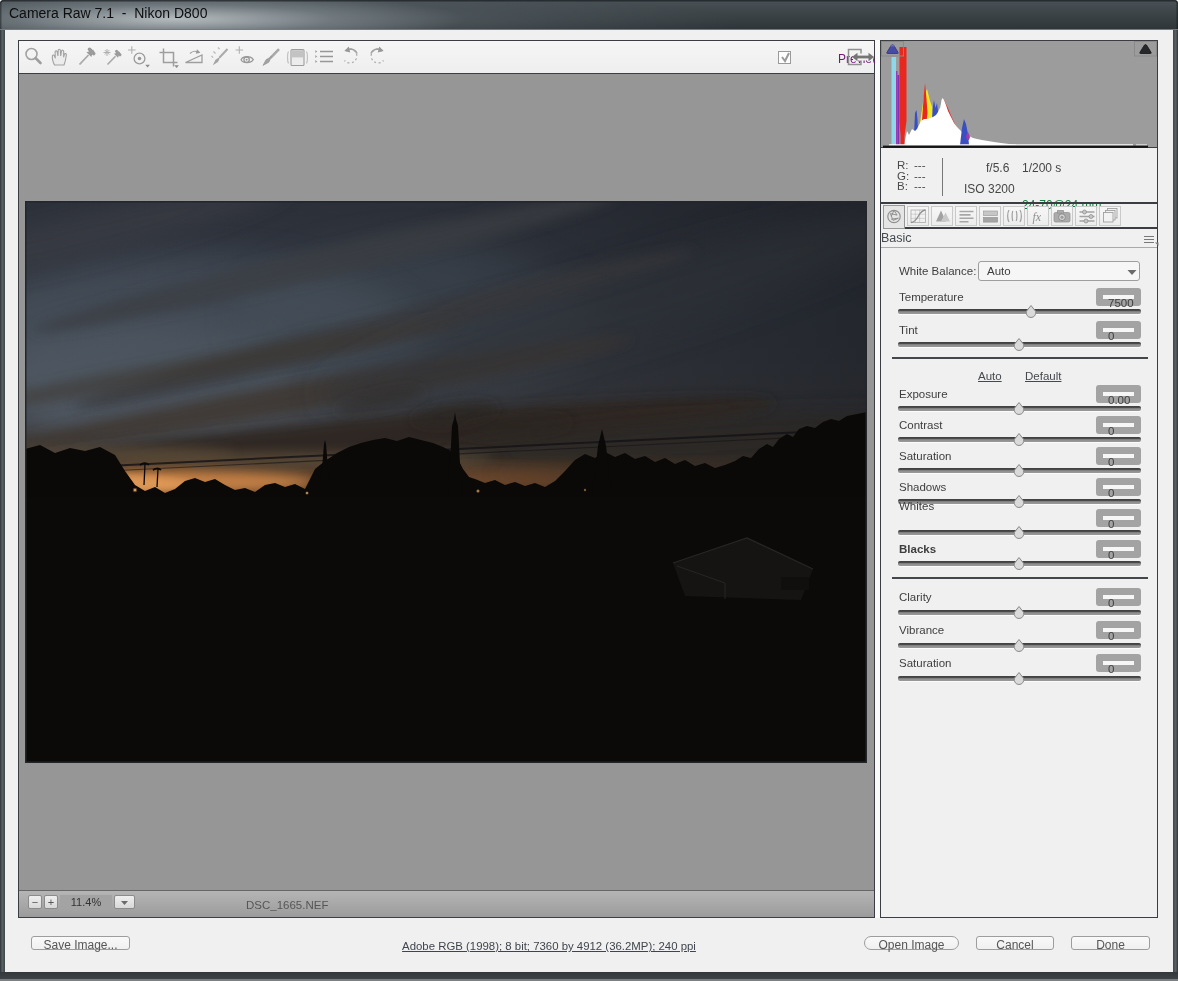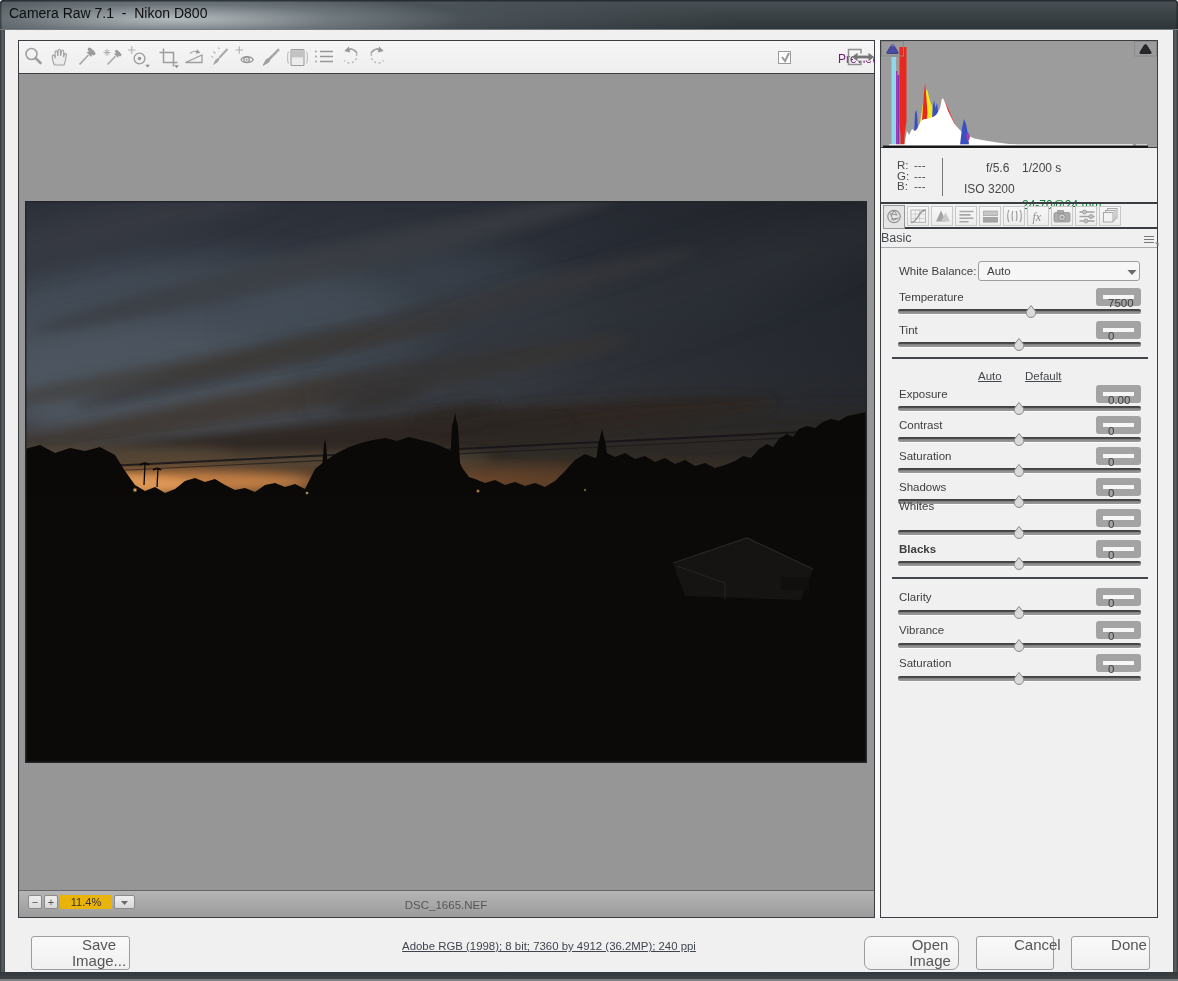--- a/index.html
+++ b/index.html
@@ -1,18 +1,18 @@
 <!DOCTYPE html>
 <html><head><meta charset="utf-8">
 <style>
 *{margin:0;padding:0;box-sizing:border-box;}
 html,body{width:1178px;height:981px;}
 body{position:relative;background:#f0f0f0;overflow:hidden;font-family:"Liberation Sans",sans-serif;}
 .abs{position:absolute;}
-.btn{position:absolute;height:34px;border:1px solid #9d9d9d;border-radius:3px;background:linear-gradient(#f9f9f9,#f0f0f0);font-size:15px;color:#565656;text-align:center;line-height:16px;padding-left:37px;}
+.btn{position:absolute;height:14px;border:1px solid #9d9d9d;border-radius:3px;background:linear-gradient(#f9f9f9,#f0f0f0);font-size:12px;color:#565656;text-align:center;line-height:16px;}
 .vbox{position:absolute;left:1096px;width:45px;height:18px;border:7px solid #a3a3a3;border-radius:3px;background:#f6f6f6;font-size:11.5px;color:#3e3e3e;line-height:16px;padding-left:5px;}
 .slab{position:absolute;left:899px;font-size:11.5px;color:#3e3e3e;}
 .track{position:absolute;left:898px;width:243px;height:4.5px;background:linear-gradient(#3e3e3e 0%,#4a4a4a 30%,#8e8e8e 55%,#999 100%);border-radius:2px;box-shadow:0 1px 0 rgba(255,255,255,.7);}
 .sep{position:absolute;left:892px;width:256px;height:2px;background:#43474b;}
 </style></head>
 <body>
 
 <div class="abs" id="titlebar" style="left:0;top:0;width:1178px;height:30px;
  background:radial-gradient(ellipse 290px 26px at 175px 19px, rgba(188,195,199,.92), rgba(134,143,148,.55) 55%, rgba(90,99,104,0) 100%),
  radial-gradient(ellipse 540px 30px at 230px 22px, rgba(130,139,144,.5), rgba(100,110,116,.25) 60%, rgba(90,99,104,0) 95%),
@@ -213,26 +213,26 @@
 <circle cx="282" cy="292" r="1.5" fill="#cc8743" opacity="0.6"></circle>
 <circle cx="282" cy="292" r="0.8" fill="#e8d8c0" opacity="0.85"></circle>
 <circle cx="453" cy="290" r="1.5" fill="#eaa954" opacity="0.7"></circle>
 <circle cx="560" cy="289" r="1.2" fill="#caa05a" opacity="0.55"></circle>
 
 <rect x="0.75" y="0.75" width="840.5" height="560.5" fill="none" stroke="#23262b" stroke-width="1.5"></rect>
 </svg>
 
 <div class="abs" style="left:28px;top:895px;width:14px;height:14px;border:1px solid #8b8b8b;border-radius:2px;background:linear-gradient(#efefef,#d8d8d8);font-size:11px;line-height:12px;text-align:center;color:#555;">−</div>
 <div class="abs" style="left:44px;top:895px;width:14px;height:14px;border:1px solid #8b8b8b;border-radius:2px;background:linear-gradient(#efefef,#d8d8d8);font-size:11px;line-height:12px;text-align:center;color:#555;">+</div>
-<div class="abs" style="left:60px;top:895px;width:52px;height:14px;background:#eab308;font-size:11px;line-height:14px;text-align:center;color:#333;">11.4%</div>
+<div class="abs" style="left:60px;top:895px;width:52px;height:14px;background:#a3a3a3;font-size:11px;line-height:14px;text-align:center;color:#333;">11.4%</div>
 <div class="abs" style="left:114px;top:895px;width:21px;height:14px;border:1px solid #8b8b8b;border-radius:2px;background:linear-gradient(#efefef,#d8d8d8);"></div>
 <svg class="abs" style="left:114px;top:895px" width="21" height="14">
     <path d="M7 6 L10.5 10 L14 6 Z" fill="#6a6a6a"></path>
   </svg>
-<div class="abs" style="left:246px;top:899px;width:400px;text-align:center;font-size:11.5px;color:#565656;">DSC_1665.NEF</div>
+<div class="abs" style="left:246px;top:899px;width:400px;font-size:11.5px;color:#565656;">DSC_1665.NEF</div>
 
 <div class="abs" style="left:875px;top:40px;width:5px;height:878px;background:#fafafa;"></div>
 
 <div class="abs" style="left:880px;top:40px;width:278px;height:878px;border:1px solid #3a3e42;background:#f0f0f0;">
 
   <div class="abs" style="left:0;top:0;width:276px;height:107px;background:#9c9c9c;border-bottom:1px solid #3a3e42;"></div>
 </div>
 <svg class="abs" style="left:881px;top:41px;" width="276" height="107" id="hist">
 
   <polygon fill="#3a4fc0" points="32.5,104 34,72 35.5,69 36.5,78 37.5,104"></polygon>

